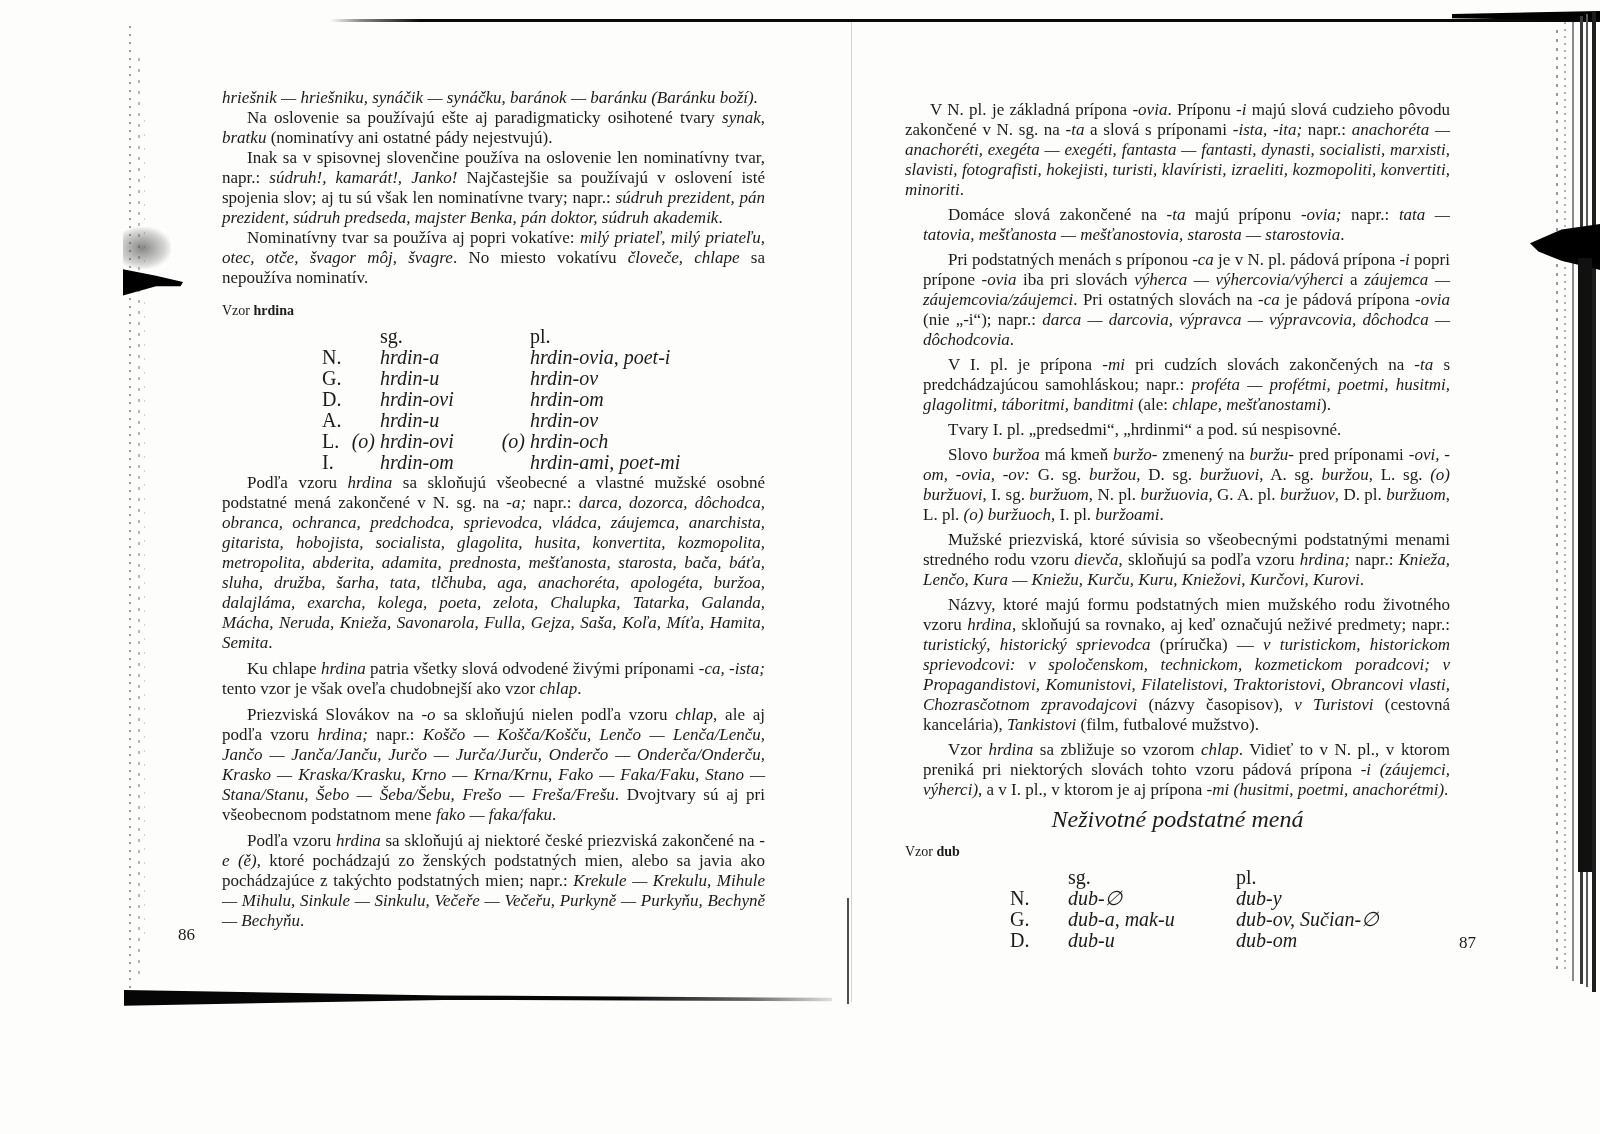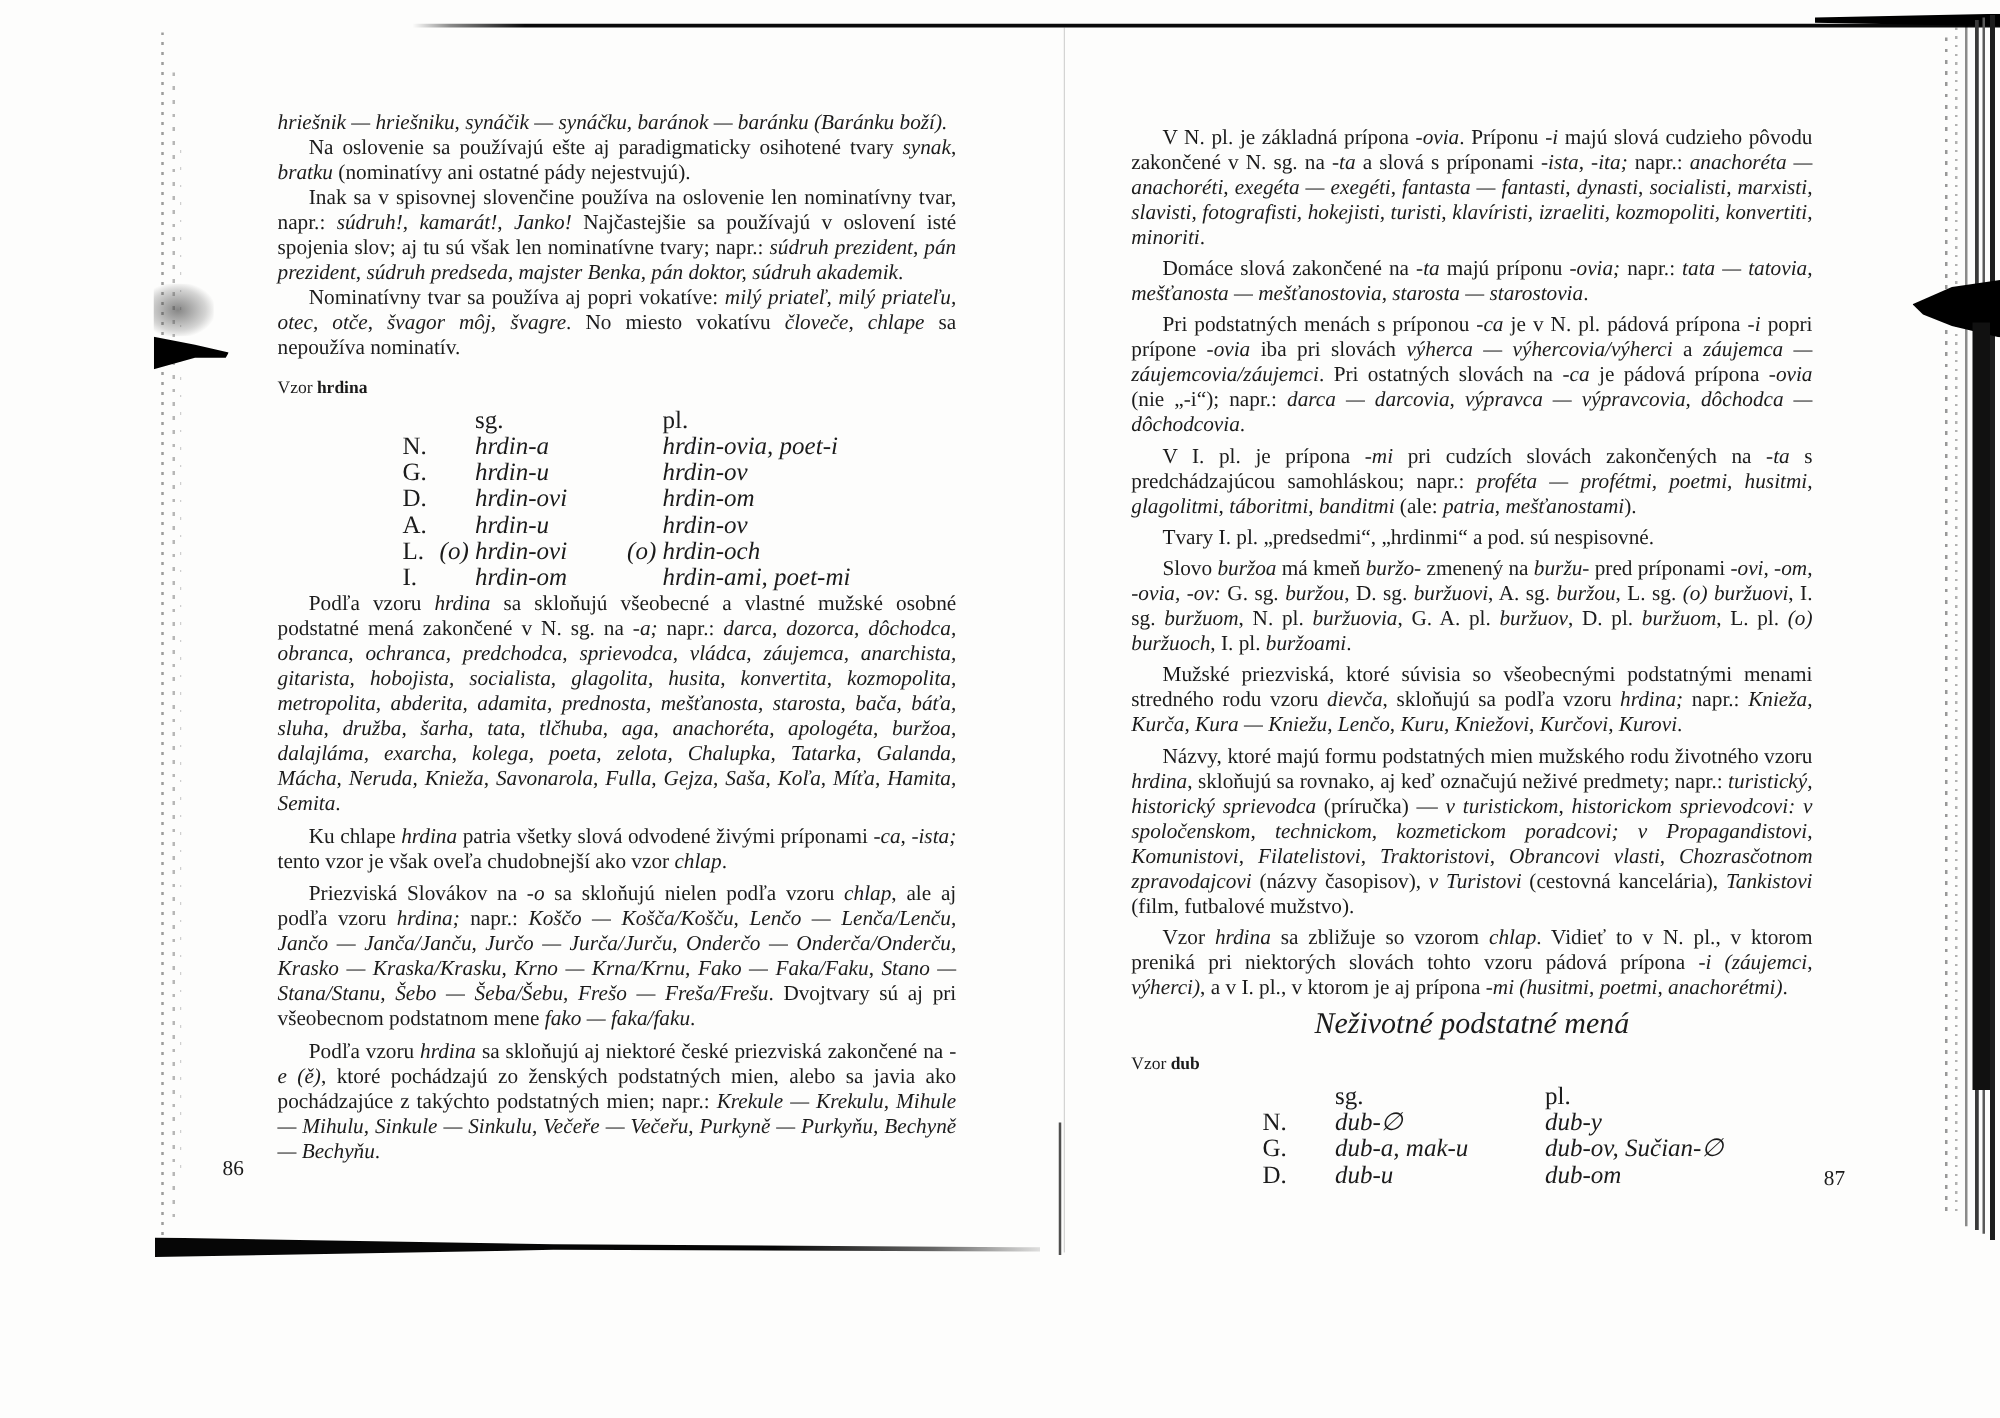--- a/index.html
+++ b/index.html
@@ -4,21 +4,21 @@
 <style>
   html,body{margin:0;padding:0;background:#e9e9e9;}
   .scan{position:relative;width:1600px;height:1134px;background:#fdfdfc;overflow:hidden;
         font-family:"Liberation Serif", serif;color:#1b1b1b;}
   
   .textcol{position:absolute;font-size:17px;line-height:20px;text-align:justify;}
   .col-left{left:222px;top:88px;width:543px;}
   .col-right{left:905px;top:100px;width:545px;}
   .para{margin:0;}
   .para.ind{text-indent:25px;}
-  .col-right .para + .para{margin-top:5px;}
+  .col-right .para + .para{margin-top:5px;margin-left:18px;}
   .grp-bottom .para + .para{margin-top:6px;}
   .it{font-style:italic;}
   .bd{font-weight:bold;}
   .vzor-heading{font-size:14px;margin-top:13px;text-align:left;}
   .section-heading{font-size:24px;text-align:center;margin-top:9px;}
   
   .case-table{margin-top:5px;margin-left:100px;}
   .case-table.dub{margin-left:105px;}
   .trow{display:flex;height:21px;line-height:21px;font-size:20px;text-align:left;}
   .tc{display:block;white-space:pre;}
@@ -156,24 +156,24 @@
         <p class="para ind"><span>Podľa vzoru </span><span class="it">hrdina</span><span> sa skloňujú aj niektoré české priezviská zakončené na </span><span class="it">-e (ě)</span><span>, ktoré pochádzajú zo ženských podstatných mien, alebo sa javia ako pochádzajúce z takýchto podstatných mien; napr.: </span><span class="it">Krekule — Krekulu, Mihule — Mihulu, Sinkule — Sinkulu, Večeře — Večeřu, Purkyně — Purkyňu, Bechyně — Bechyňu</span><span>.</span></p>
       </div>
   </div>
   <div class="pgnum pg-left">86</div>
 
   <div class="textcol col-right">
     <div>
         <p class="para ind"><span>V N. pl. je základná prípona </span><span class="it">-ovia</span><span>. Príponu </span><span class="it">-i</span><span> majú slová cudzieho pôvodu zakončené v N. sg. na </span><span class="it">-ta</span><span> a slová s príponami </span><span class="it">-ista, -ita;</span><span> napr.: </span><span class="it">anachoréta — anachoréti, exegéta — exegéti, fantasta — fantasti, dynasti, socialisti, marxisti, slavisti, fotografisti, hokejisti, turisti, klavíristi, izraeliti, kozmopoliti, konvertiti, minoriti</span><span>.</span></p>
         <p class="para ind"><span>Domáce slová zakončené na </span><span class="it">-ta</span><span> majú príponu </span><span class="it">-ovia;</span><span> napr.: </span><span class="it">tata — tatovia, mešťanosta — mešťanostovia, starosta — starostovia</span><span>.</span></p>
         <p class="para ind"><span>Pri podstatných menách s príponou </span><span class="it">-ca</span><span> je v N. pl. pádová prípona </span><span class="it">-i</span><span> popri prípone </span><span class="it">-ovia</span><span> iba pri slovách </span><span class="it">výherca — výhercovia/výherci</span><span> a </span><span class="it">záujemca — záujemcovia/záujemci</span><span>. Pri ostatných slovách na </span><span class="it">-ca</span><span> je pádová prípona </span><span class="it">-ovia</span><span> (nie „-i“); napr.: </span><span class="it">darca — darcovia, výpravca — výpravcovia, dôchodca — dôchodcovia</span><span>.</span></p>
-        <p class="para ind"><span>V I. pl. je prípona </span><span class="it">-mi</span><span> pri cudzích slovách zakončených na </span><span class="it">-ta</span><span> s predchádzajúcou samohláskou; napr.: </span><span class="it">proféta — profétmi, poetmi, husitmi, glagolitmi, táboritmi, banditmi</span><span> (ale: </span><span class="it">patria, mešťanostami</span><span>).</span></p>
+        <p class="para ind"><span>V I. pl. je prípona </span><span class="it">-mi</span><span> pri cudzích slovách zakončených na </span><span class="it">-ta</span><span> s predchádzajúcou samohláskou; napr.: </span><span class="it">proféta — profétmi, poetmi, husitmi, glagolitmi, táboritmi, banditmi</span><span> (ale: </span><span class="it">chlape, mešťanostami</span><span>).</span></p>
         <p class="para ind"><span>Tvary I. pl. „predsedmi“, „hrdinmi“ a pod. sú nespisovné.</span></p>
         <p class="para ind"><span>Slovo </span><span class="it">buržoa</span><span> má kmeň </span><span class="it">buržo-</span><span> zmenený na </span><span class="it">buržu-</span><span> pred príponami </span><span class="it">-ovi, -om, -ovia, -ov:</span><span> G. sg. </span><span class="it">buržou</span><span>, D. sg. </span><span class="it">buržuovi</span><span>, A. sg. </span><span class="it">buržou</span><span>, L. sg. </span><span class="it">(o) buržuovi</span><span>, I. sg. </span><span class="it">buržuom</span><span>, N. pl. </span><span class="it">buržuovia</span><span>, G. A. pl. </span><span class="it">buržuov</span><span>, D. pl. </span><span class="it">buržuom</span><span>, L. pl. </span><span class="it">(o) buržuoch</span><span>, I. pl. </span><span class="it">buržoami</span><span>.</span></p>
-        <p class="para ind"><span>Mužské priezviská, ktoré súvisia so všeobecnými podstatnými menami stredného rodu vzoru </span><span class="it">dievča</span><span>, skloňujú sa podľa vzoru </span><span class="it">hrdina;</span><span> napr.: </span><span class="it">Knieža, Kurča, Kura — Kniežu, Lenčo, Kuru, Kniežovi, Kurčovi, Kurovi</span><span>.</span></p>
+        <p class="para ind"><span>Mužské priezviská, ktoré súvisia so všeobecnými podstatnými menami stredného rodu vzoru </span><span class="it">dievča</span><span>, skloňujú sa podľa vzoru </span><span class="it">hrdina;</span><span> napr.: </span><span class="it">Knieža, Lenčo, Kura — Kniežu, Kurču, Kuru, Kniežovi, Kurčovi, Kurovi</span><span>.</span></p>
         <p class="para ind"><span>Názvy, ktoré majú formu podstatných mien mužského rodu životného vzoru </span><span class="it">hrdina</span><span>, skloňujú sa rovnako, aj keď označujú neživé predmety; napr.: </span><span class="it">turistický, historický sprievodca</span><span> (príručka) — </span><span class="it">v turistickom, historickom sprievodcovi: v spoločenskom, technickom, kozmetickom poradcovi; v Propagandistovi, Komunistovi, Filatelistovi, Traktoristovi, Obrancovi vlasti, Chozrasčotnom zpravodajcovi</span><span> (názvy časopisov), </span><span class="it">v Turistovi</span><span> (cestovná kancelária), </span><span class="it">Tankistovi</span><span> (film, futbalové mužstvo).</span></p>
         <p class="para ind"><span>Vzor </span><span class="it">hrdina</span><span> sa zbližuje so vzorom </span><span class="it">chlap</span><span>. Vidieť to v N. pl., v ktorom preniká pri niektorých slovách tohto vzoru pádová prípona </span><span class="it">-i (záujemci, výherci)</span><span>, a v I. pl., v ktorom je aj prípona </span><span class="it">-mi (husitmi, poetmi, anachorétmi)</span><span>.</span></p>
       </div>
     <div class="section-heading"><span class="it">Neživotné podstatné mená</span></div>
     <div class="vzor-heading"><span>Vzor </span><span class="bd">dub</span></div>
     <div class="case-table dub">
         <div class="trow thead">
           <span class="tc c-case"></span>
           <span class="tc c-pre"></span>
           <span class="tc c-sg">sg.</span>

